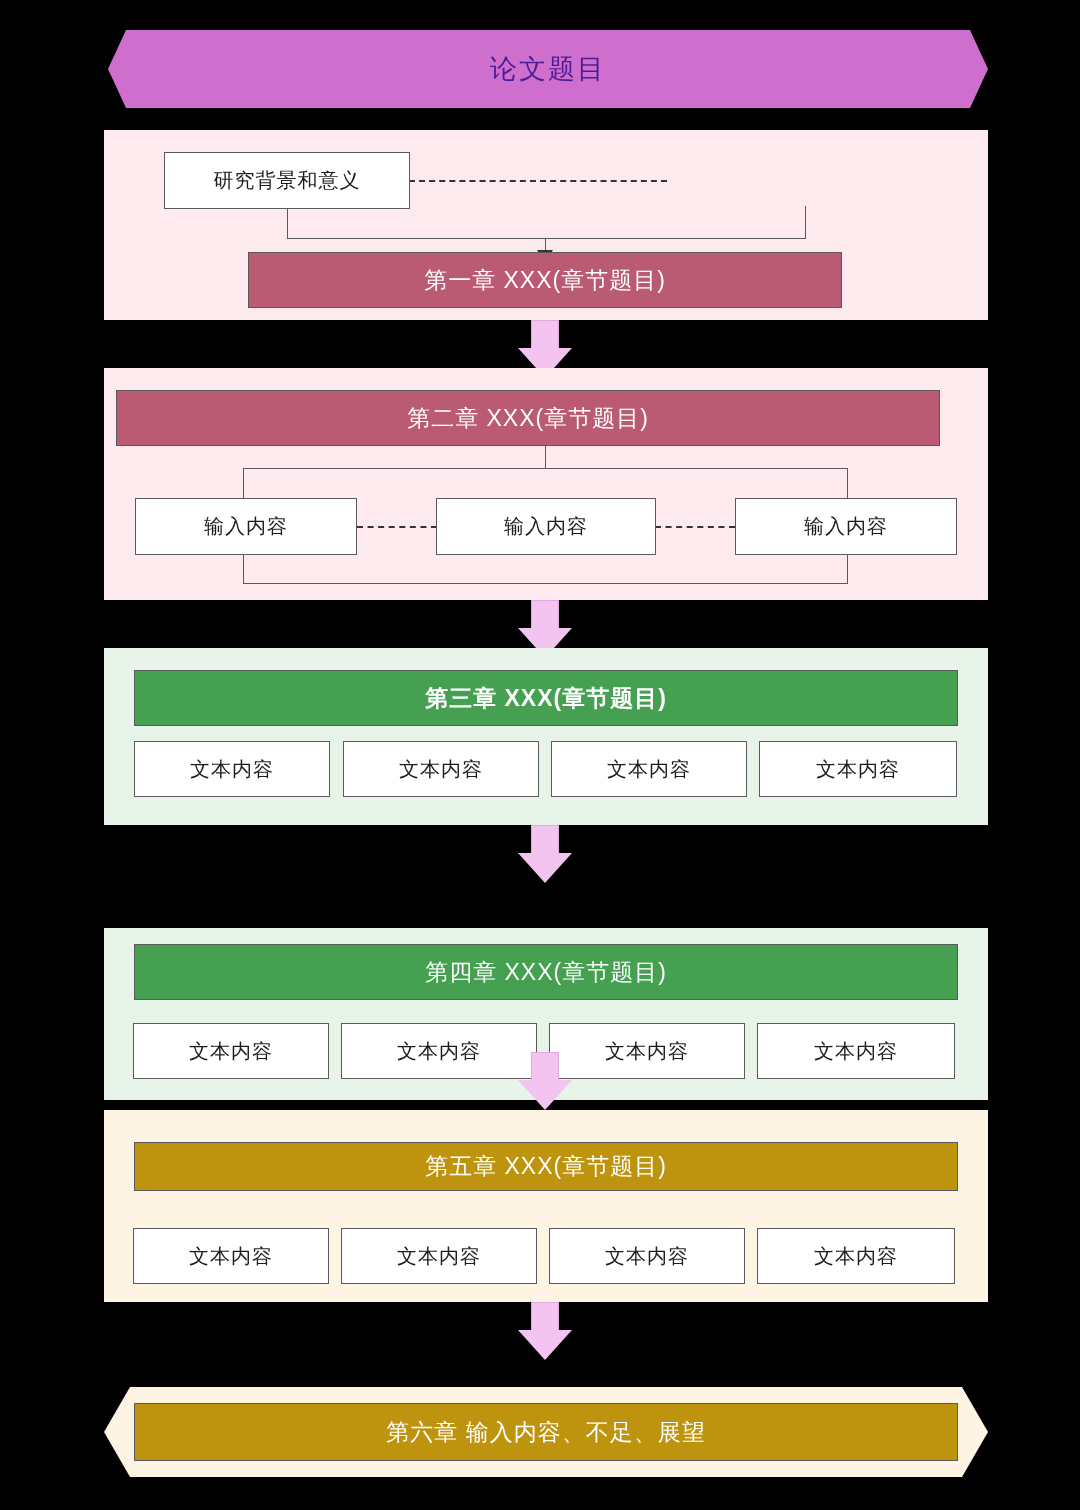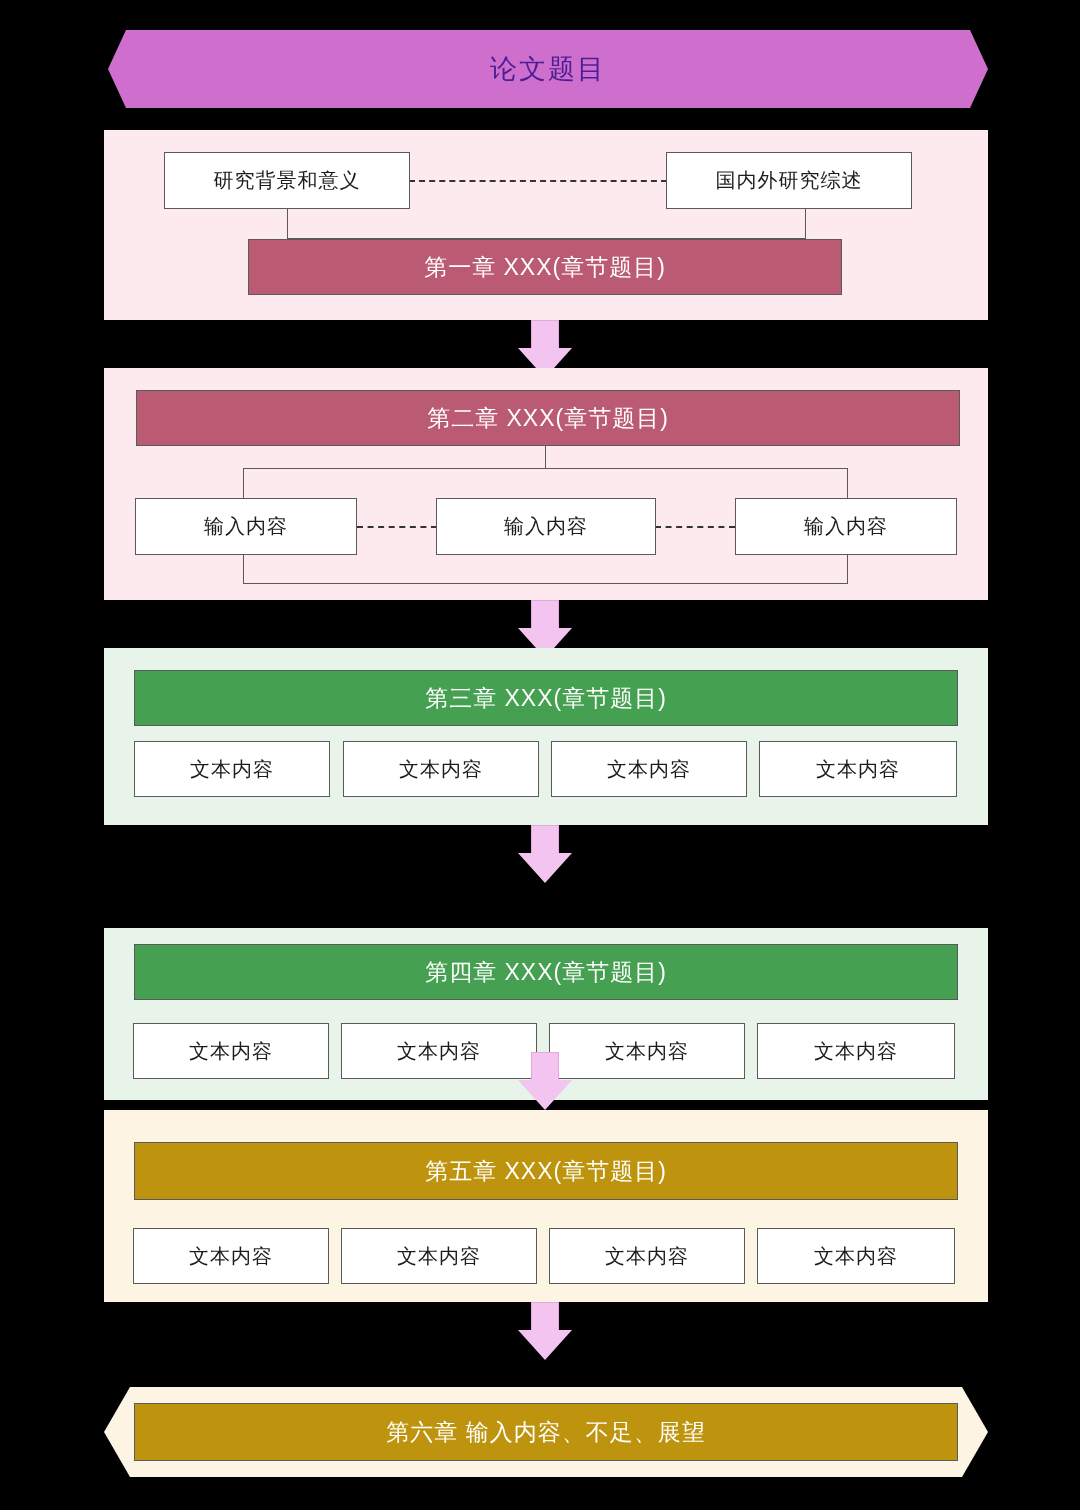--- a/index.html
+++ b/index.html
@@ -121,36 +121,33 @@
     <div class="line-v" style="left:183px; top:76px; height:32px;"></div>
     <div class="line-v" style="left:701px; top:76px; height:32px;"></div>
     <div class="line-h" style="left:183px; top:108px; width:519px;"></div>
     <div class="line-v" style="left:441px; top:108px; height:15px;"></div>
     <div class="arrow-head" style="left:433px; top:120px;"></div>
     <div class="dash-h" style="left:305px; top:50px; width:258px;"></div>
 
     <div class="box" style="left:60px; top:22px; width:246px; height:57px;">
       <span>研究背景和意义</span>
     </div>
-    <div class="box" style="left:562px; top:22px; width:246px; height:57px;">
-      <span>国内外研究综述</span>
-    </div>
-
-    <div class="chapter-bar rose" style="left:144px; top:109px; width:594px; height:56px;">
+
+    <div class="chapter-bar rose" style="left:144px; top:122px; width:594px; height:56px;">
       <span>第一章 XXX(章节题目)</span>
     </div>
   </div>
 
   <div class="flow-arrow" style="left:518px; top:320px; width:54px; height:58px;">
     <div class="shaft" style="height:30px;"></div>
     <div class="head" style="top:28px;"></div>
   </div>
 
   <div class="panel pink" style="top:368px; height:232px;">
-    <div class="chapter-bar rose" style="left:32px; top:22px; width:824px; height:56px;">
+    <div class="chapter-bar rose" style="left:12px; top:22px; width:824px; height:56px;">
       <span>第二章 XXX(章节题目)</span>
     </div>
 
     <div class="line-v" style="left:441px; top:78px; height:22px;"></div>
     <div class="line-h" style="left:139px; top:100px; width:604px;"></div>
     <div class="line-v" style="left:139px; top:100px; height:30px;"></div>
     <div class="line-v" style="left:743px; top:100px; height:30px;"></div>
 
     <div class="line-v" style="left:139px; top:186px; height:30px;"></div>
     <div class="line-v" style="left:743px; top:186px; height:30px;"></div>
@@ -169,21 +166,21 @@
       <span>输入内容</span>
     </div>
   </div>
 
   <div class="flow-arrow" style="left:518px; top:600px; width:54px; height:58px;">
     <div class="shaft" style="height:30px;"></div>
     <div class="head" style="top:28px;"></div>
   </div>
 
   <div class="panel green" style="top:648px; height:177px;">
-    <div class="chapter-bar green" style="left:30px; top:22px; width:824px; height:56px;">
+    <div class="chapter-bar green" style="left:30px; top:22px; width:824px; height:56px;font-weight:bold;">
       <span>第三章 XXX(章节题目)</span>
     </div>
     <div class="box" style="left:30px; top:93px; width:196px; height:56px;">
       <span>文本内容</span>
     </div>
     <div class="box" style="left:239px; top:93px; width:196px; height:56px;">
       <span>文本内容</span>
     </div>
     <div class="box" style="left:447px; top:93px; width:196px; height:56px;">
       <span>文本内容</span>
@@ -215,21 +212,21 @@
       <span>文本内容</span>
     </div>
   </div>
 
   <div class="flow-arrow" style="left:518px; top:1052px; width:54px; height:58px;">
     <div class="shaft" style="height:30px;"></div>
     <div class="head" style="top:28px;"></div>
   </div>
 
   <div class="panel cream" style="top:1110px; height:192px;">
-    <div class="chapter-bar gold" style="left:30px; top:32px; width:824px; height:58px;">
+    <div class="chapter-bar gold" style="left:30px; top:32px; width:824px; height:49px;">
       <span>第五章 XXX(章节题目)</span>
     </div>
     <div class="box" style="left:29px; top:118px; width:196px; height:56px;">
       <span>文本内容</span>
     </div>
     <div class="box" style="left:237px; top:118px; width:196px; height:56px;">
       <span>文本内容</span>
     </div>
     <div class="box" style="left:445px; top:118px; width:196px; height:56px;">
       <span>文本内容</span>

